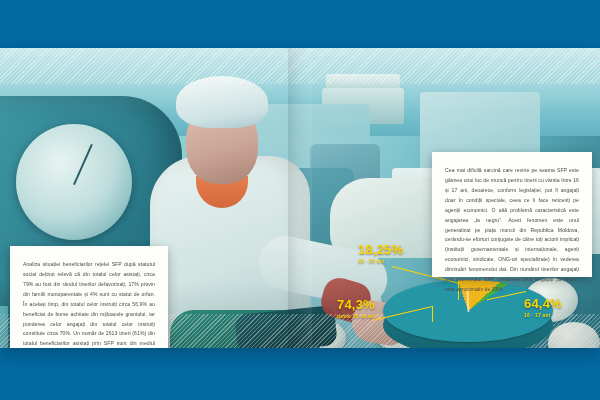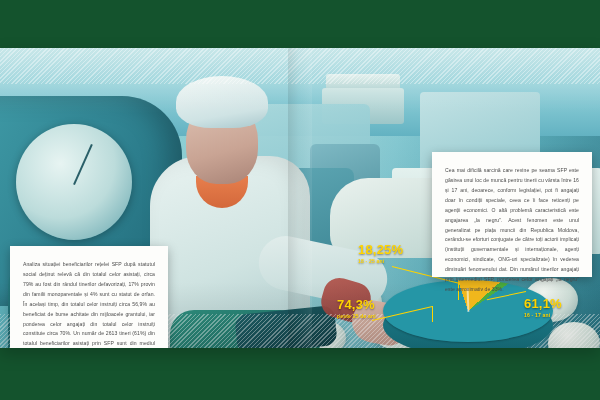--- a/index.html
+++ b/index.html
@@ -1,21 +1,21 @@
 <!DOCTYPE html>
 <html><head>
 <meta charset="utf-8">
 <style>
   html,body{margin:0;padding:0;}
   body{
     width:600px;height:400px;overflow:hidden;
     background:#ffffff;
     font-family:"Liberation Sans", sans-serif;
   }
-  #stage{position:relative;width:600px;height:400px;background:#14532d;overflow:hidden;}
+  #stage{position:relative;width:600px;height:400px;background:#0369a1;overflow:hidden;}
 
   
   .spread{
     position:absolute;left:0;top:48px;width:600px;height:300px;
     overflow:hidden;
     background:
       linear-gradient(180deg,rgba(255,255,255,.10),rgba(0,0,0,.10)),
       linear-gradient(105deg,#5fc3cf 0%, #6ec8d2 18%, #8fd4d8 34%, #9fd9dc 48%, #7fcad4 62%, #4fa9b8 80%, #2b7c8c 100%);
     box-shadow:0 6px 16px rgba(0,0,0,.22);
   }
@@ -245,21 +245,21 @@
 
     <div class="callout c1">
       <div class="pct">18,25%</div>
       <div class="sub">18 - 25 ani</div>
     </div>
     <div class="callout c2">
       <div class="pct">74,3%</div>
       <div class="sub">peste 25 de ani</div>
     </div>
     <div class="callout c3">
-      <div class="pct">61,1%</div>
+      <div class="pct">64,4%</div>
       <div class="sub">16 - 17 ani</div>
     </div>
 
     <div class="textbox tb-left">
       <p>Analiza situației beneficiarilor rețelei SFP după statutul social deținut relevă că din totalul celor asistați, circa 79% au fost din rândul tinerilor defavorizați, 17% provin din familii monoparentale și 4% sunt cu statut de orfan. În același timp, din totalul celor instruiți circa 56,9% au beneficiat de burse achitate din mijloacele grantului, iar ponderea celor angajați din totalul celor instruiți constituie circa 70%. Un număr de 2613 tineri (61%) din totalul beneficiarilor asistați prin SFP sunt din mediul rural și doar 1671 tineri (39%) din mediul urban.</p>
     </div>
 
     <div class="textbox tb-right">
       <p>Cea mai dificilă sarcină care revine pe seama SFP este găsirea unui loc de muncă pentru tinerii cu vârsta între 16 și 17 ani, deoarece, conform legislației, pot fi angajați doar în condiții speciale, ceea ce îi face reticenți pe agenții economici. O altă problemă caracteristică este angajarea „la negru”. Acest fenomen este unul generalizat pe piața muncii din Republica Moldova, cerându-se eforturi conjugate de către toți actorii implicați (instituții guvernamentale și internaționale, agenți economici, sindicate, ONG-uri specializate) în vederea diminuări fenomenului dat. Din numărul tinerilor angajați prin intermediul SFP, ponderea celor angajați „la negru” este aproximativ de 33%.</p>
     </div>

